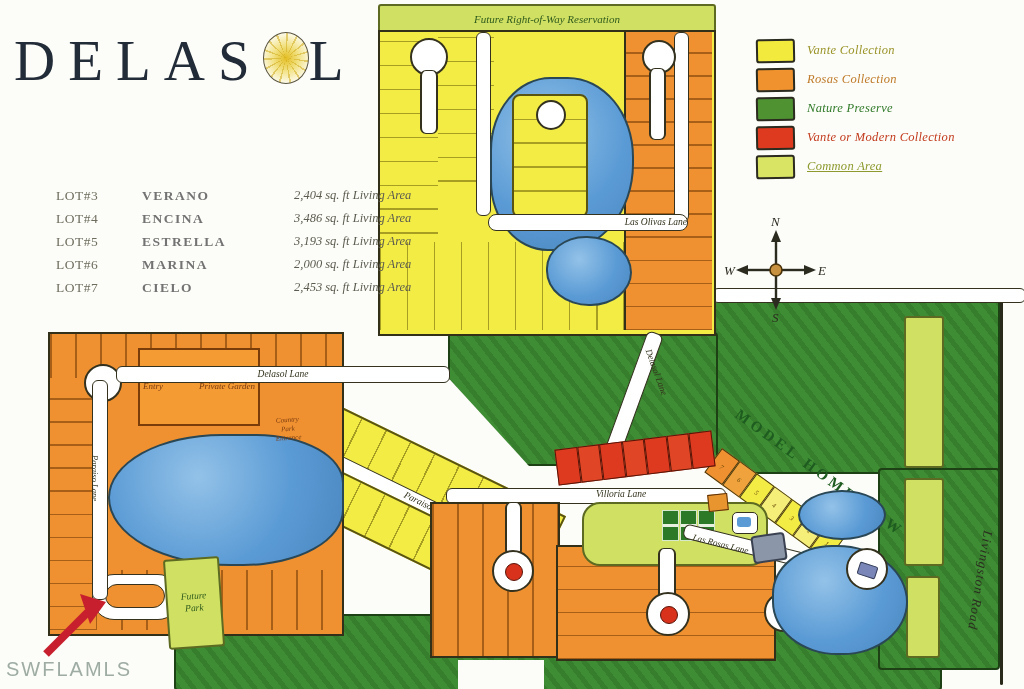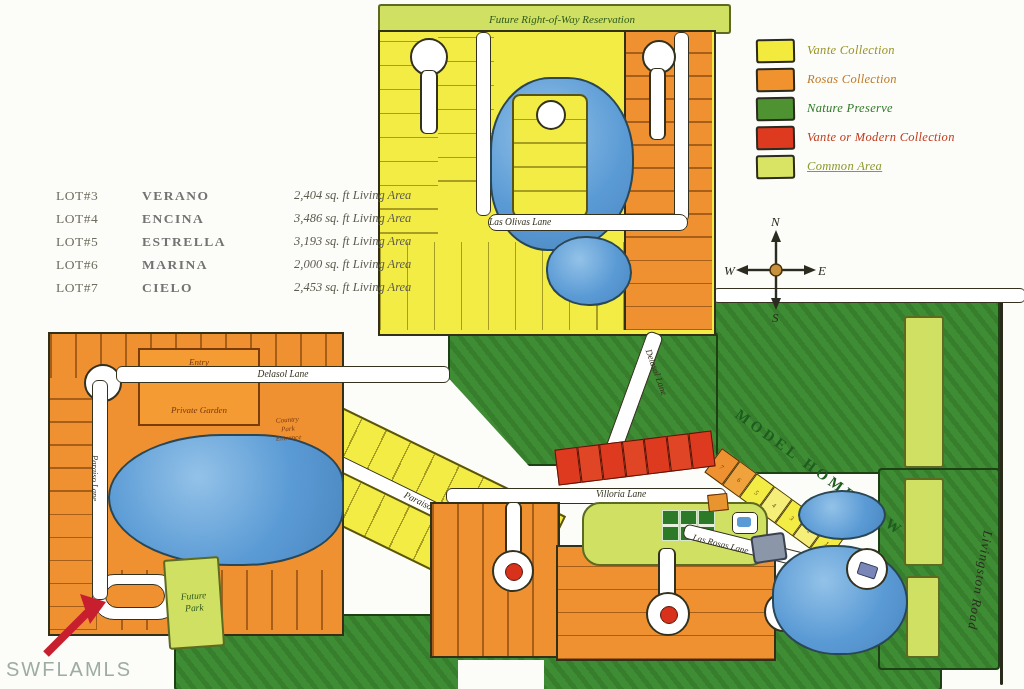--- a/index.html
+++ b/index.html
@@ -82,58 +82,58 @@
   <div class="abs preserve" style="left:714px;top:298px;width:282px;height:172px;"></div>
   <div class="abs preserve" style="left:448px;top:332px;width:266px;height:130px;clip-path:polygon(0 0,100% 0,100% 100%,30% 100%,0 34%);"></div>
   <div class="abs preserve" style="left:878px;top:468px;width:118px;height:198px;"></div>
 
   <div class="abs common" style="left:904px;top:316px;width:36px;height:148px;"></div>
   <div class="abs common" style="left:904px;top:478px;width:36px;height:84px;"></div>
   <div class="abs common" style="left:906px;top:576px;width:30px;height:78px;"></div>
   <div class="abs" style="left:1000px;top:295px;width:3px;height:390px;background:#2a2a1a;border-radius:2px;"></div>
   <div class="abs road" style="left:712px;top:288px;width:312px;height:13px;"></div>
 
-  <div class="abs common" style="left:378px;top:4px;width:334px;height:26px;display:flex;align-items:center;justify-content:center;padding-left:15px;">
+  <div class="abs common" style="left:378px;top:4px;width:334px;height:26px;display:flex;align-items:center;justify-content:center;">
     <span class="rlabel" style="font-size:11px;color:#2f5a1c;">Future Right-of-Way Reservation</span>
   </div>
 
   <div class="abs" style="left:378px;top:30px;width:334px;height:302px;background:#f3ec45;border:2.5px solid #33301a;">
     <div class="abs ylots-h noborder" style="left:0;top:0;width:58px;height:298px;"></div>
     <div class="abs ylots-h noborder" style="left:58px;top:0;width:56px;height:150px;"></div>
     <div class="abs ylots noborder" style="left:0;top:210px;width:244px;height:88px;"></div>
     <div class="abs olots-h noborder" style="left:244px;top:0;width:86px;height:298px;border-left:2.5px solid #33301a;"></div>
     <div class="abs road" style="left:96px;top:0;width:13px;height:182px;"></div>
     <div class="abs road" style="left:294px;top:0;width:13px;height:188px;"></div>
     <div class="abs lake" style="left:110px;top:45px;width:140px;height:170px;border-radius:42% 46% 50% 40%;"></div>
     <div class="abs ylots-h" style="left:132px;top:62px;width:72px;height:120px;border-radius:8px;">
       <div class="cds abs" style="left:22px;top:4px;width:26px;height:26px;"></div>
     </div>
     <div class="abs cds" style="left:30px;top:6px;width:34px;height:34px;"></div>
     <div class="abs road noborder" style="left:40px;top:38px;width:14px;height:62px;border-left:2px solid #34321f;border-right:2px solid #34321f;"></div>
     <div class="abs cds" style="left:262px;top:8px;width:30px;height:30px;"></div>
     <div class="abs road noborder" style="left:269px;top:36px;width:13px;height:70px;border-left:2px solid #34321f;border-right:2px solid #34321f;"></div>
-    <div class="abs road" style="left:108px;top:182px;width:198px;height:15px;display:flex;align-items:center;justify-content:flex-start;border-radius:8px;">
+    <div class="abs road" style="left:108px;top:182px;width:198px;height:15px;display:flex;align-items:center;justify-content:flex-end;border-radius:8px;">
       <span class="rlabel" style="font-size:9.5px;">Las Olivas Lane</span>
     </div>
     <div class="abs lake" style="left:166px;top:204px;width:82px;height:66px;border-radius:46% 52% 48% 50%;"></div>
   </div>
 
   <div class="abs" style="left:336px;top:404px;width:252px;height:104px;transform:rotate(26deg);transform-origin:left top;">
     <div class="abs ylots" style="left:0;top:0;width:252px;height:44px;"></div>
     <div class="abs road" style="left:0;top:44px;width:252px;height:14px;display:flex;align-items:center;justify-content:center;">
       <span class="rlabel" style="font-size:9.5px;">Paraiso Lane</span>
     </div>
     <div class="abs ylots" style="left:0;top:58px;width:252px;height:46px;"></div>
   </div>
 
   <div class="abs" style="left:48px;top:332px;width:292px;height:300px;background:#ef9130;border:2.5px solid #33301a;">
     <div class="abs olots noborder" style="left:0;top:0;width:288px;height:44px;"></div>
     <div class="abs olots-h noborder" style="left:0;top:44px;width:46px;height:252px;"></div>
     <div class="abs olots noborder" style="left:46px;top:236px;width:242px;height:60px;"></div>
-    <div class="abs" style="left:88px;top:14px;width:118px;height:74px;background:#f59b33;border:2px solid #7a3c08;display:flex;flex-direction:column;align-items:center;justify-content:center;gap:36px;">
+    <div class="abs" style="left:88px;top:14px;width:118px;height:74px;background:#f59b33;border:2px solid #7a3c08;display:flex;align-items:center;justify-content:center;gap:36px;">
       <span class="hoodlabel" style="font-size:9px;">Entry</span>
       <span class="hoodlabel" style="font-size:9px;">Private Garden</span>
     </div>
     <div class="abs cds" style="left:34px;top:30px;width:34px;height:34px;"></div>
     <div class="abs lake" style="left:58px;top:100px;width:232px;height:128px;border-radius:52% 40% 46% 56%;"></div>
     <div class="abs road" style="left:42px;top:240px;width:86px;height:44px;border-radius:22px;">
       <div class="abs" style="left:12px;top:9px;width:58px;height:22px;background:#ef9130;border:1.6px solid #34321f;border-radius:12px;"></div>
     </div>
   </div>
 
@@ -229,20 +229,23 @@
       <line x1="48" y1="48" x2="80" y2="48" stroke="#2b2b20" stroke-width="2.4"></line>
       <polygon points="88,48 76,43 76,53" fill="#2b2b20"></polygon>
       <circle cx="48" cy="48" r="6" fill="#c8913f" stroke="#4a3208" stroke-width="1.6"></circle>
     </svg>
     <span class="cletter" style="left:43px;top:-8px;">N</span>
     <span class="cletter" style="left:44px;top:88px;">S</span>
     <span class="cletter" style="left:-4px;top:41px;">W</span>
     <span class="cletter" style="left:90px;top:41px;">E</span>
   </div>
 
+  <div class="abs" id="title">
+    <span>DELAS</span><span class="sun"></span><span>L</span>
+  </div>
 
   <div class="abs" id="lot-table">
     <span class="lt-lot">LOT#3</span>
     <span class="lt-name">VERANO</span>
     <span class="lt-area">2,404 sq. ft  Living Area</span>
     <span class="lt-lot">LOT#4</span>
     <span class="lt-name">ENCINA</span>
     <span class="lt-area">3,486 sq. ft  Living Area</span>
     <span class="lt-lot">LOT#5</span>
     <span class="lt-name">ESTRELLA</span>

